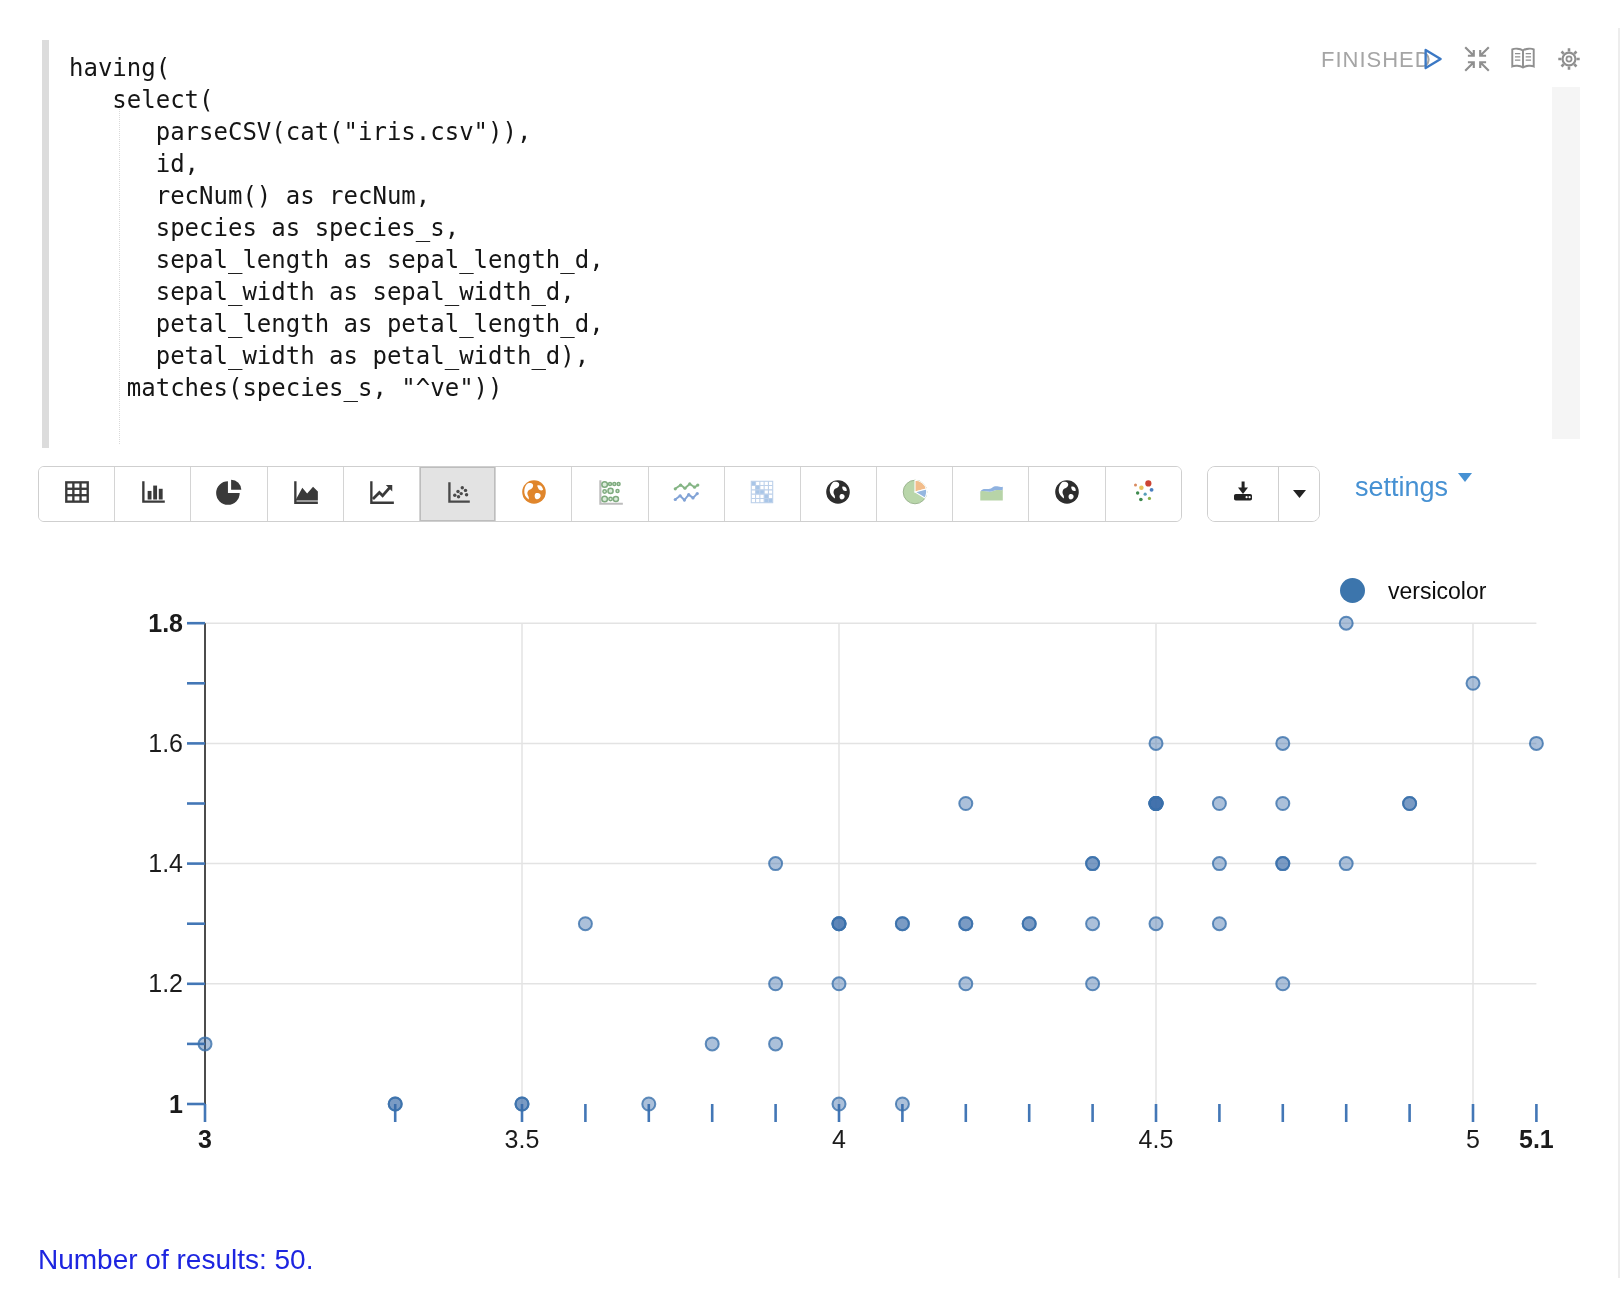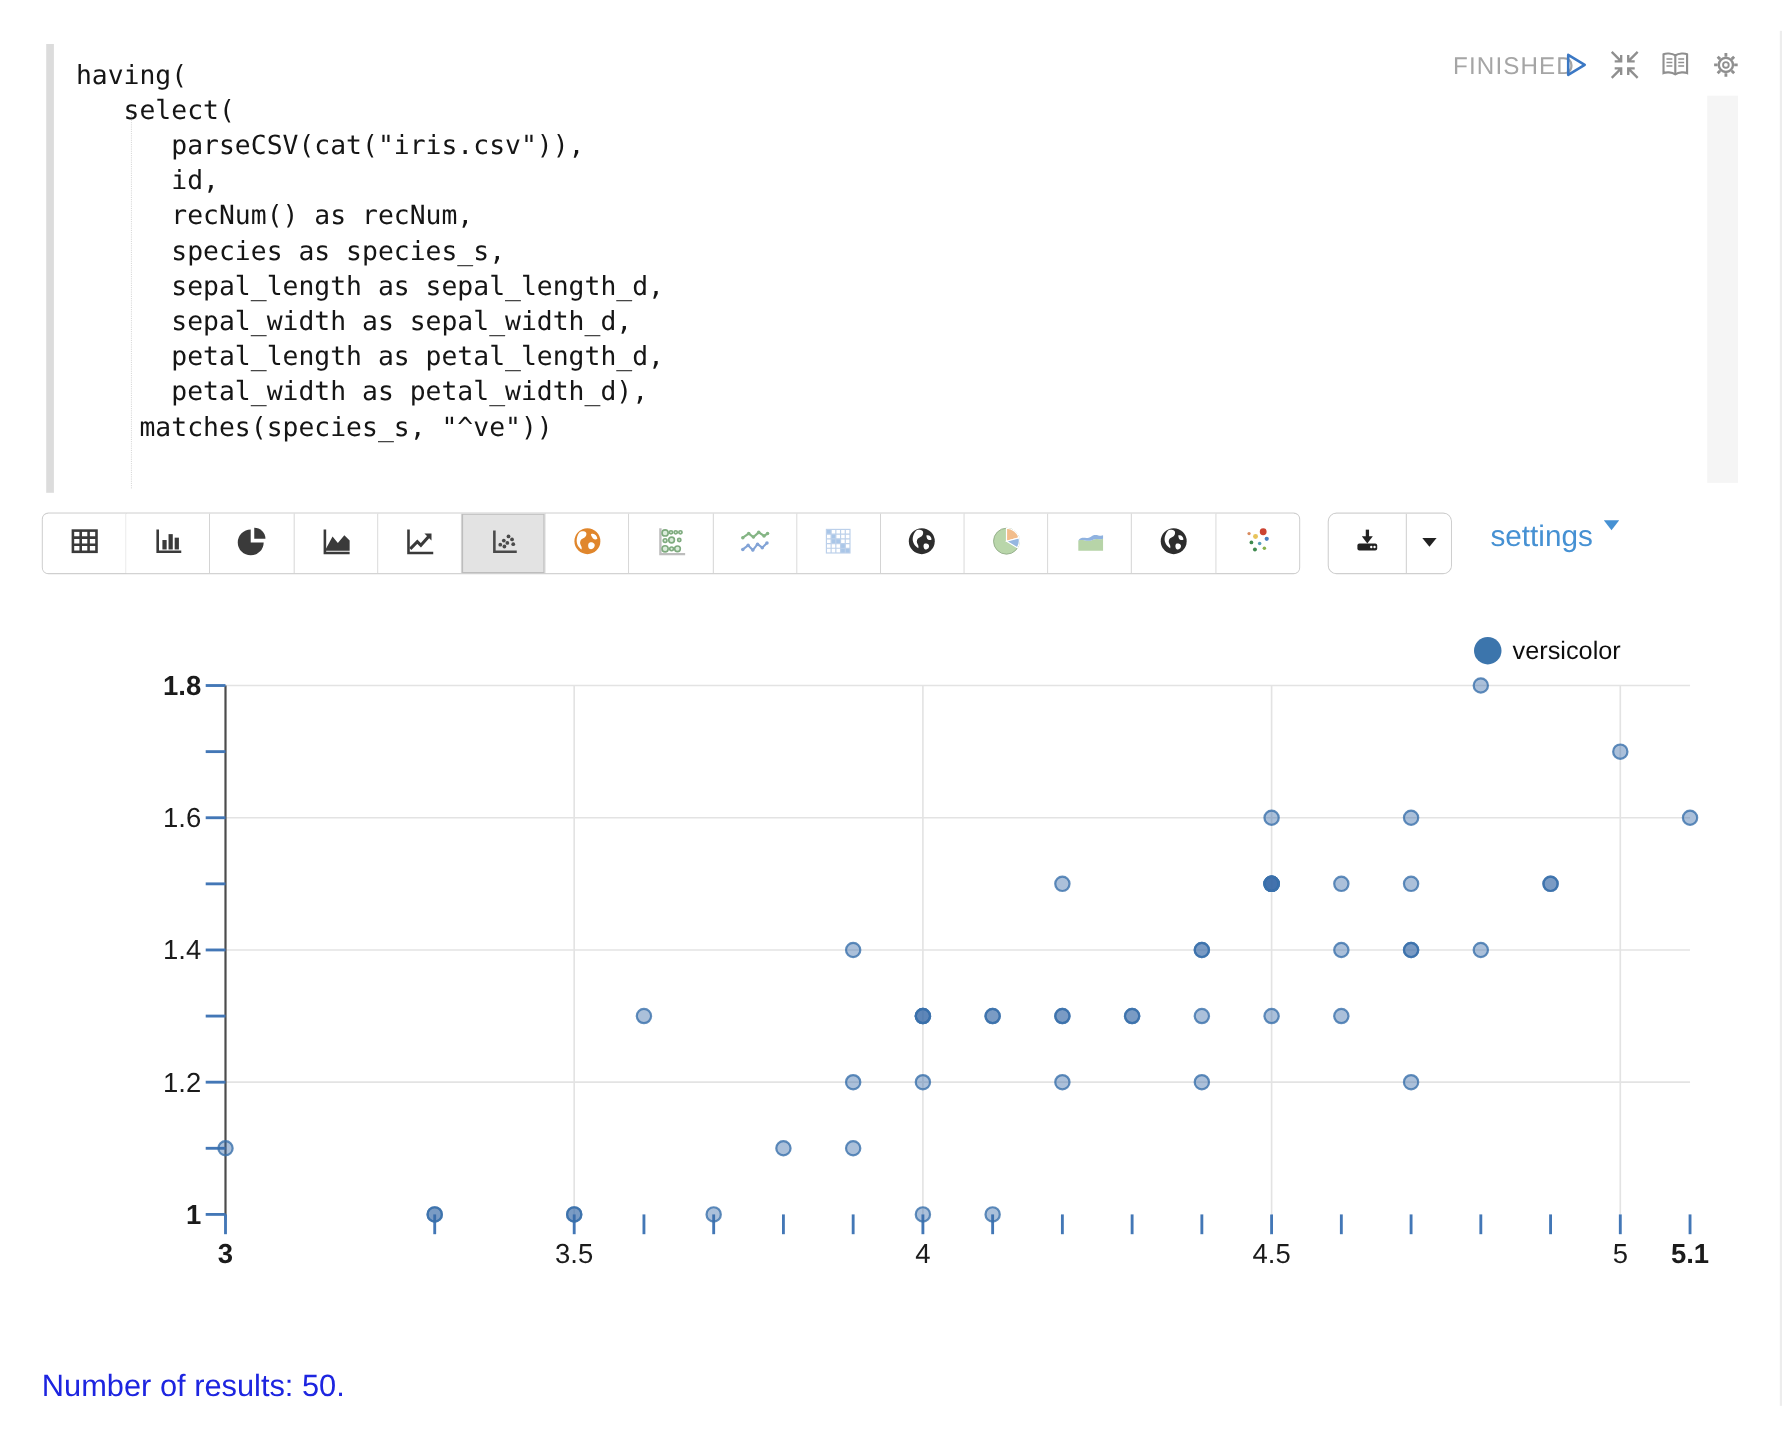--- a/index.html
+++ b/index.html
@@ -26,21 +26,21 @@
   .tb-btn.sel{background:#e3e3e3;box-shadow:inset 0 0 0 1px #bdbdbd;}
   #export-group{left:1207px;top:466px;height:56px;display:flex;border:1px solid #cfcfcf;
                 border-radius:8px;box-sizing:border-box;overflow:hidden;}
   #download-button{width:70px;display:flex;align-items:center;justify-content:center;
                    border-right:1px solid #cfcfcf;cursor:pointer;background:#fff;}
   #export-caret-button{width:40px;display:flex;align-items:center;justify-content:center;cursor:pointer;background:#fff;}
   #settings-control{left:1355px;top:472px;display:flex;gap:9px;cursor:pointer;}
   #settings-label{font-size:27px;color:#4691d3;}
   
   #chart-svg{left:0;top:540px;}
-  #legend{left:1340px;top:578px;display:flex;align-items:center;gap:10px;cursor:pointer;}
+  #legend{left:1340px;top:578px;display:flex;gap:23px;cursor:pointer;}
   #legend-dot{width:25px;height:25px;border-radius:50%;}
   #legend-label{font-size:23px;color:#0d0d0d;}
   #results-line{left:38px;top:1244px;font-size:28px;color:#1d25e0;}
 </style>
 </head>
 <body>
 
 <div class="abs" id="gutter-bar"></div>
 <div class="abs" id="indent-guide"></div>
 <pre class="abs" id="code-editor">having(

